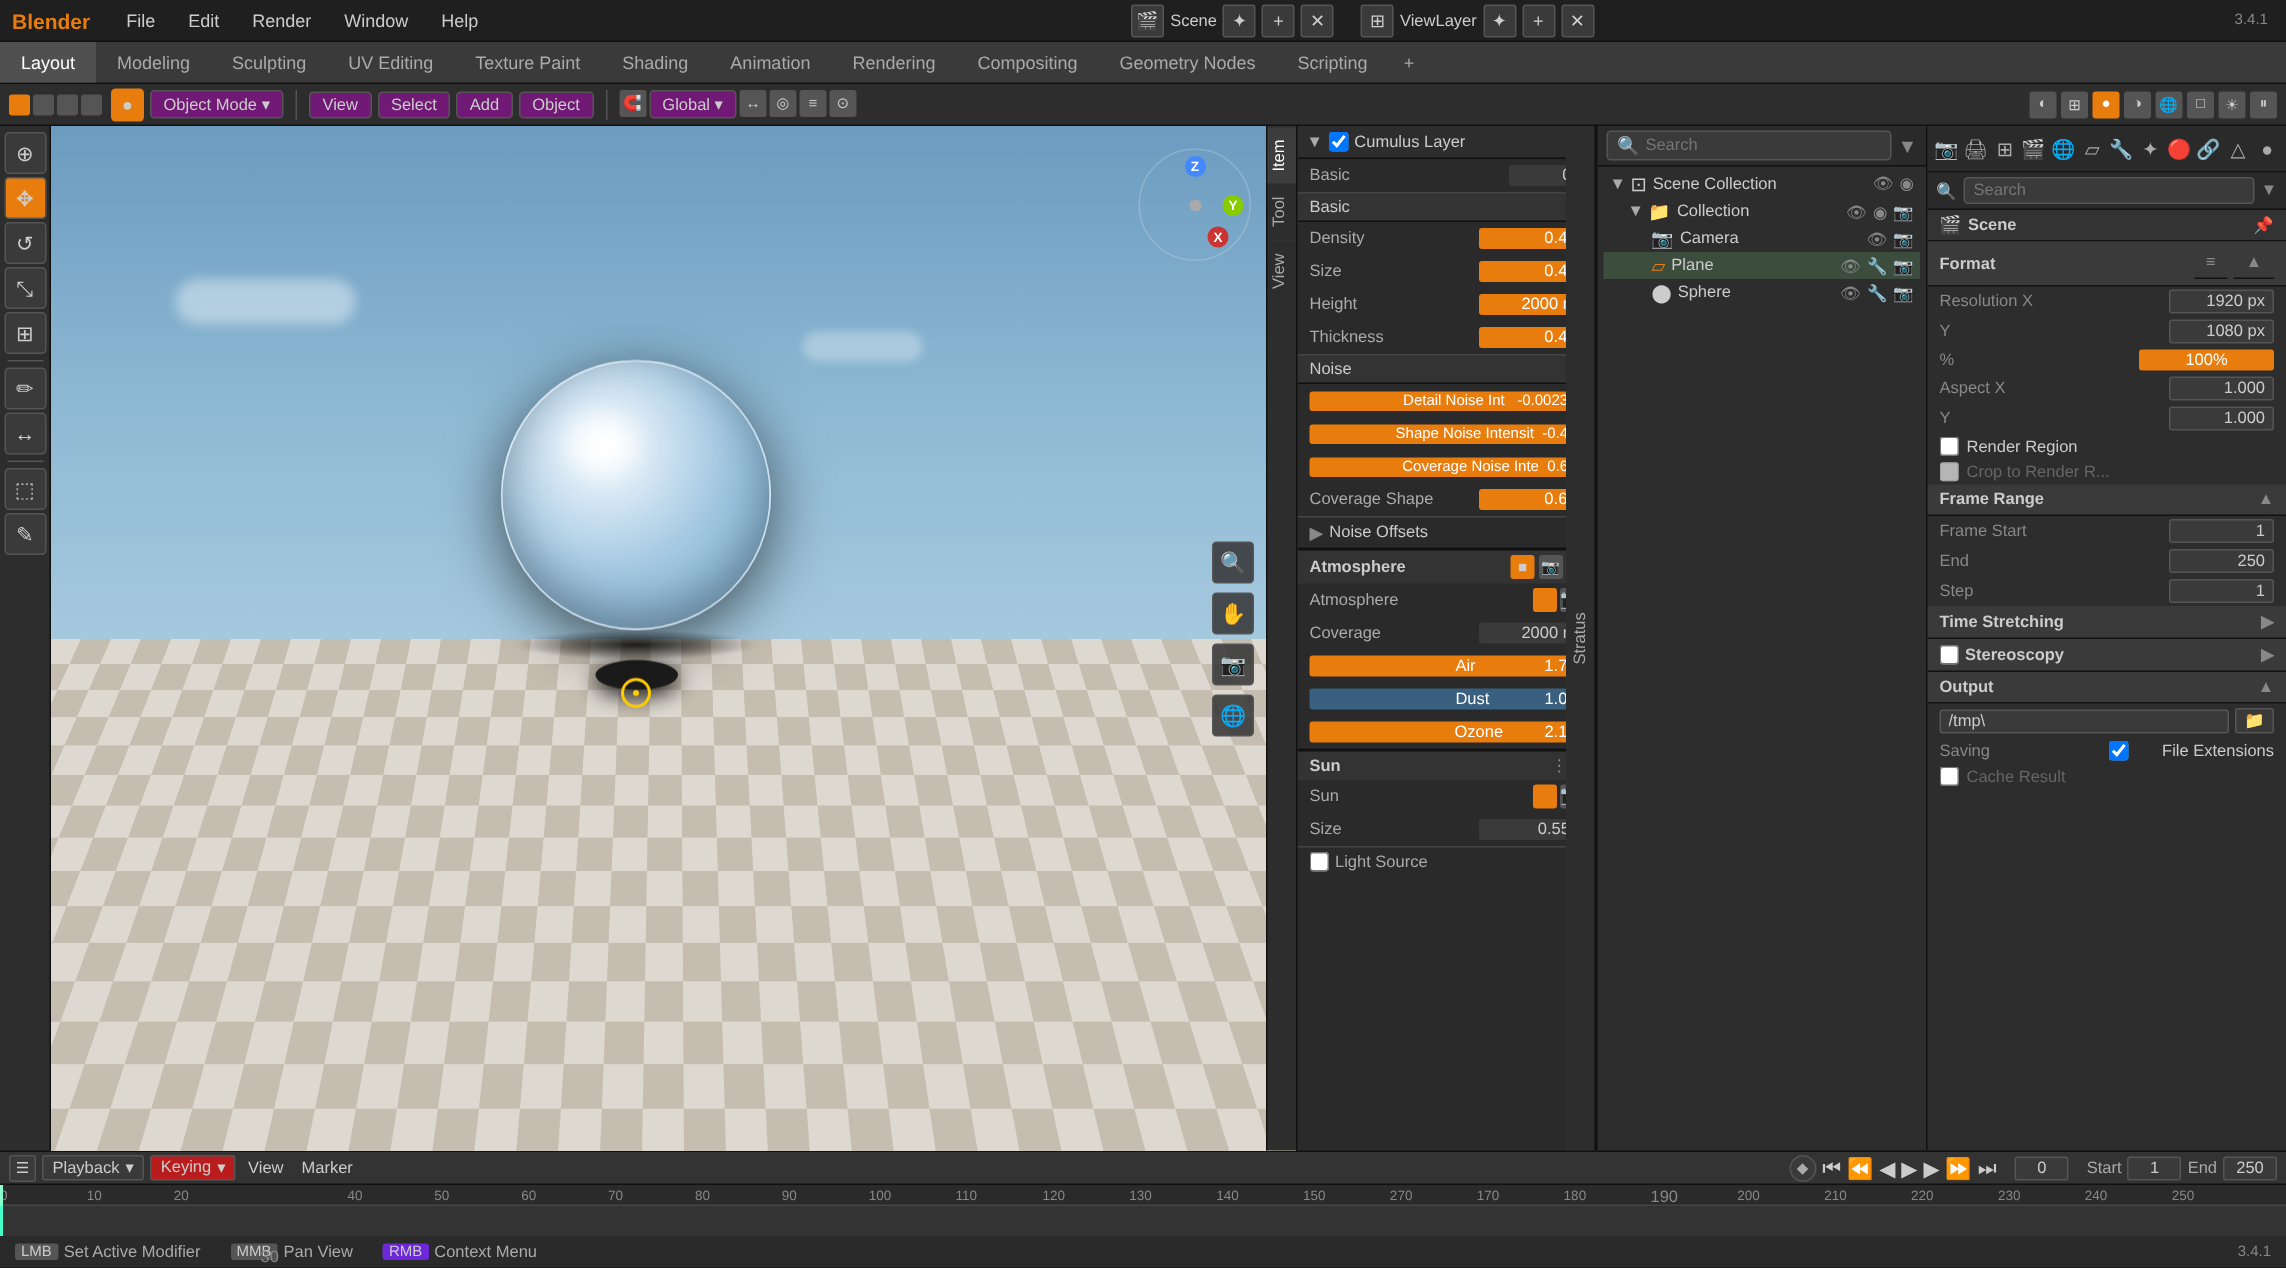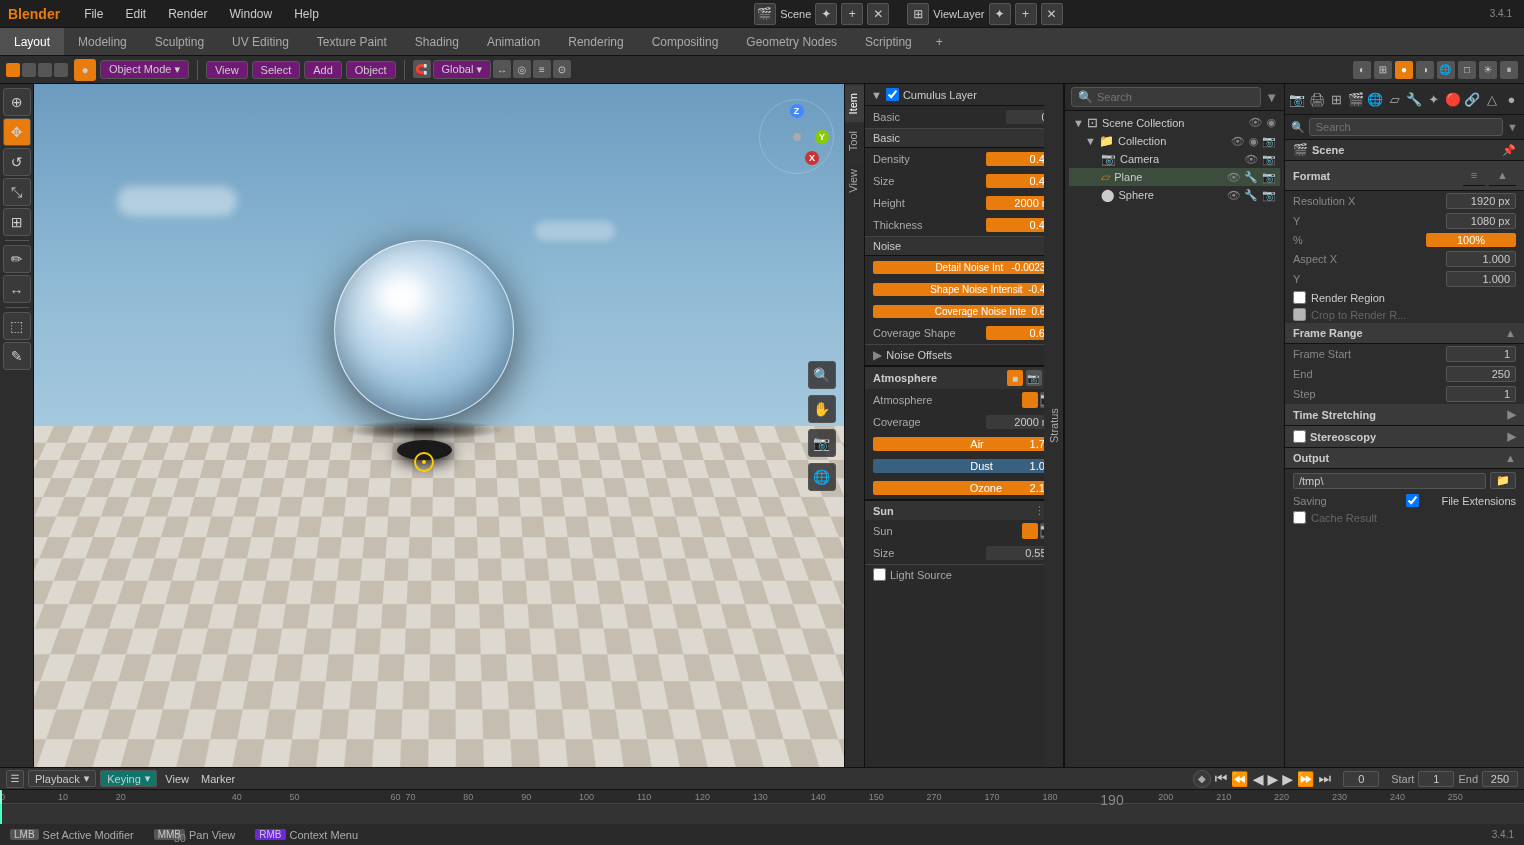--- a/index.html
+++ b/index.html
@@ -582,21 +582,21 @@
 
     <div class="timeline-top">
 
       <div style="width:18px;height:18px;background:#3a3a3a;border:1px solid #555;border-radius:2px;display:flex;align-items:center;justify-content:center;font-size:10px;cursor:pointer;">☰</div>
 
       <div style="background:#3a3a3a;border:1px solid #555;border-radius:2px;padding:1px 6px;font-size:11px;cursor:pointer;color:#ccc;display:flex;align-items:center;gap:4px;">
         <span>Playback</span>
         <span>▾</span>
       </div>
 
-      <div style="background:#0f766e;border:1px solid #555;border-radius:2px;padding:1px 6px;font-size:11px;cursor:pointer;color:#ccc;display:flex;align-items:center;gap:4px;">
+      <div style="background:#b91c1c;border:1px solid #555;border-radius:2px;padding:1px 6px;font-size:11px;cursor:pointer;color:#ccc;display:flex;gap:4px;">
         <span>Keying</span>
         <span>▾</span>
       </div>
 
       <div style="font-size:11px;cursor:pointer;color:#ccc;padding:1px 4px;">View</div>
 
       <div style="font-size:11px;cursor:pointer;color:#ccc;padding:1px 4px;">Marker</div>
 
       <div style="margin-left:auto; display:flex; align-items:center; gap:4px;">
 
@@ -626,34 +626,34 @@
     <div class="ruler-area" style="position:relative; height:34px; background:#333;">
 
       <div style="height:14px; background:#2a2a2a; border-bottom:1px solid #444; position:relative; display:flex; align-items:center;">
         <div style="position:absolute; left:0; top:0; bottom:0; right:0; display:flex;">
           <span style="position:absolute; left:0; font-size:9px; color:#888; padding-top:2px;">0</span>
           <span style="position:absolute; left:3.8%; font-size:9px; color:#888; padding-top:2px;text-align:right;">10</span>
           <span style="position:absolute; left:7.6%; font-size:9px; color:#888; padding-top:2px;">20</span>
           <span style="position:absolute; left:11.4%; font-size:11px; color:#888; padding-top:2px;margin-top:40px;">30</span>
           <span style="position:absolute; left:15.2%; font-size:9px; color:#888; padding-top:2px;">40</span>
           <span style="position:absolute; left:19%; font-size:9px; color:#888; padding-top:2px;">50</span>
-          <span style="position:absolute; left:22.8%; font-size:9px; color:#888; padding-top:2px;margin-left:43px;">60</span>
+          <span style="position:absolute; left:22.8%; font-size:9px; color:#888; padding-top:2px;">60</span>
           <span style="position:absolute; left:26.6%; font-size:9px; color:#888; padding-top:2px;">70</span>
           <span style="position:absolute; left:30.4%; font-size:9px; color:#888; padding-top:2px;">80</span>
           <span style="position:absolute; left:34.2%; font-size:9px; color:#888; padding-top:2px;">90</span>
           <span style="position:absolute; left:38%; font-size:9px; color:#888; padding-top:2px;">100</span>
           <span style="position:absolute; left:41.8%; font-size:9px; color:#888; padding-top:2px;">110</span>
           <span style="position:absolute; left:45.6%; font-size:9px; color:#888; padding-top:2px;">120</span>
           <span style="position:absolute; left:49.4%; font-size:9px; color:#888; padding-top:2px;">130</span>
           <span style="position:absolute; left:53.2%; font-size:9px; color:#888; padding-top:2px;">140</span>
           <span style="position:absolute; left:57%; font-size:9px; color:#888; padding-top:2px;">150</span>
           <span style="position:absolute; left:60.8%; font-size:9px; color:#888; padding-top:2px;">270</span>
           <span style="position:absolute; left:64.6%; font-size:9px; color:#888; padding-top:2px;">170</span>
           <span style="position:absolute; left:68.4%; font-size:9px; color:#888; padding-top:2px;">180</span>
-          <span style="position:absolute; left:72.2%; font-size:14px; color:#888; padding-top:2px;">190</span>
+          <span style="position:absolute; left:72.2%; font-size:11px; color:#888; padding-top:2px;">190</span>
           <span style="position:absolute; left:76%; font-size:9px; color:#888; padding-top:2px;">200</span>
           <span style="position:absolute; left:79.8%; font-size:9px; color:#888; padding-top:2px;">210</span>
           <span style="position:absolute; left:83.6%; font-size:9px; color:#888; padding-top:2px;">220</span>
           <span style="position:absolute; left:87.4%; font-size:9px; color:#888; padding-top:2px;">230</span>
           <span style="position:absolute; left:91.2%; font-size:9px; color:#888; padding-top:2px;">240</span>
           <span style="position:absolute; left:95%; font-size:9px; color:#888; padding-top:2px;">250</span>
         </div>
       </div>
 
       <div style="position:absolute; top:0; bottom:0; left:0; width:2px; background:#88ffcc; z-index:5;"></div>

